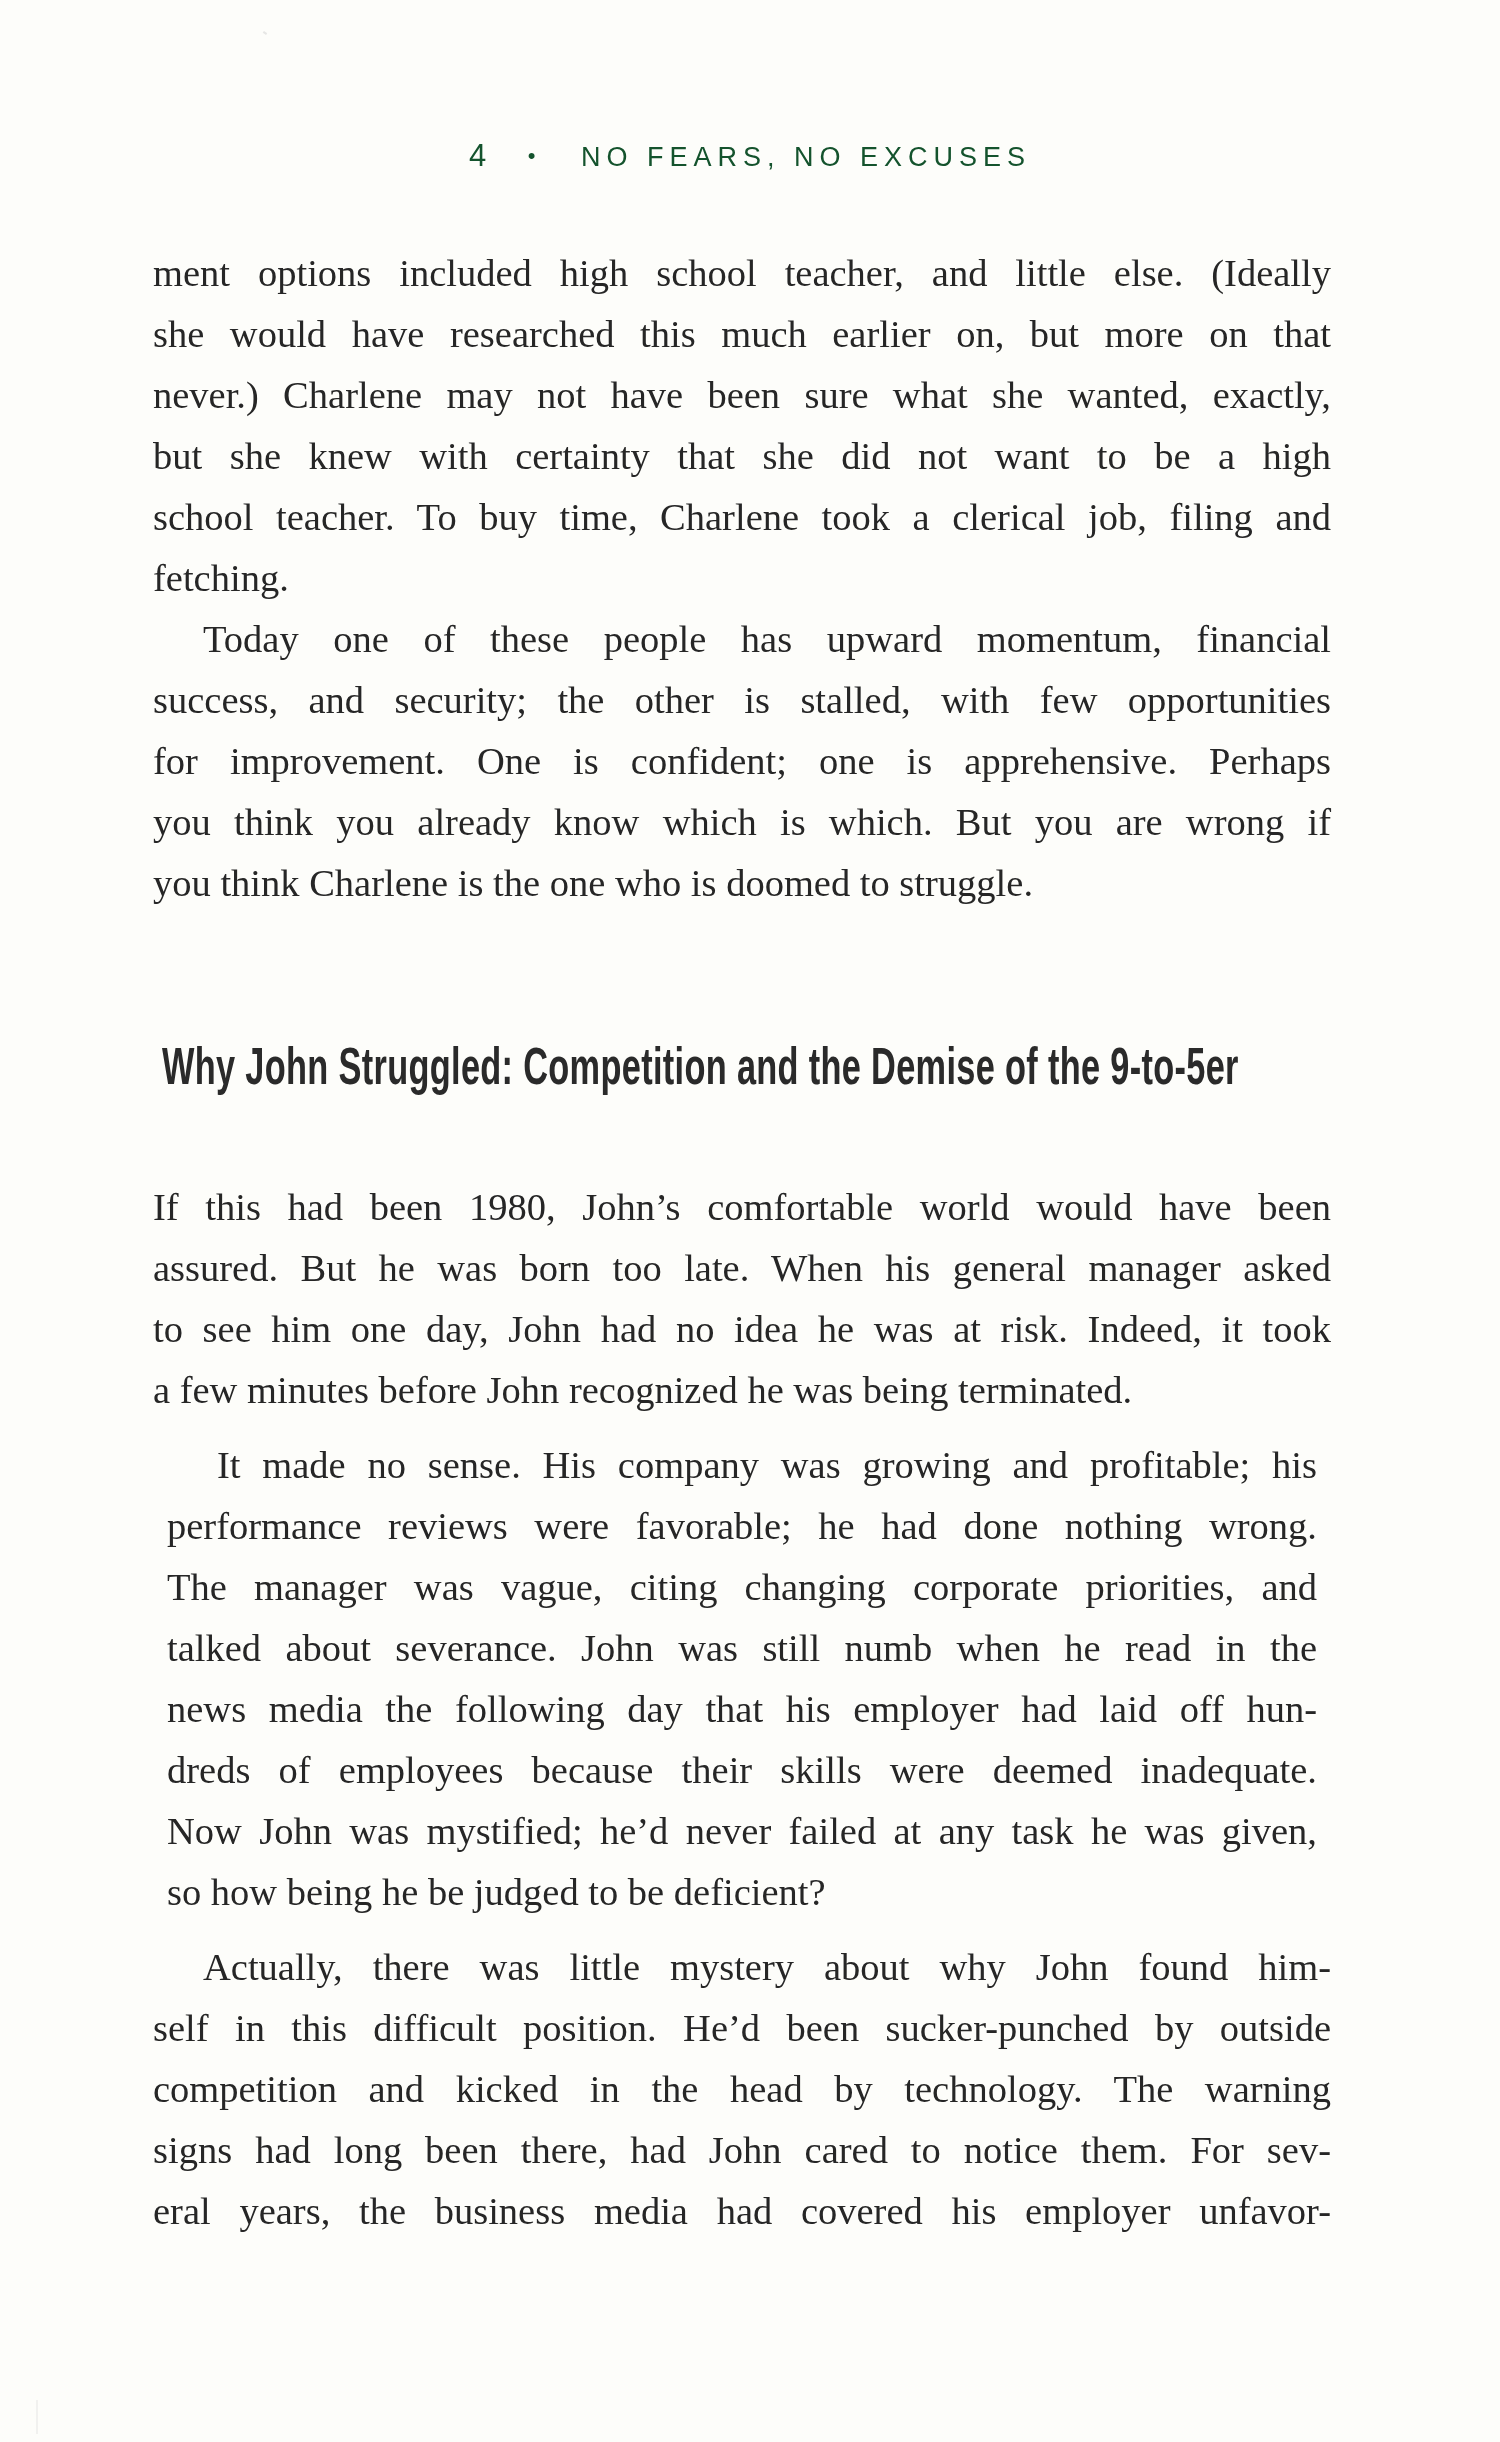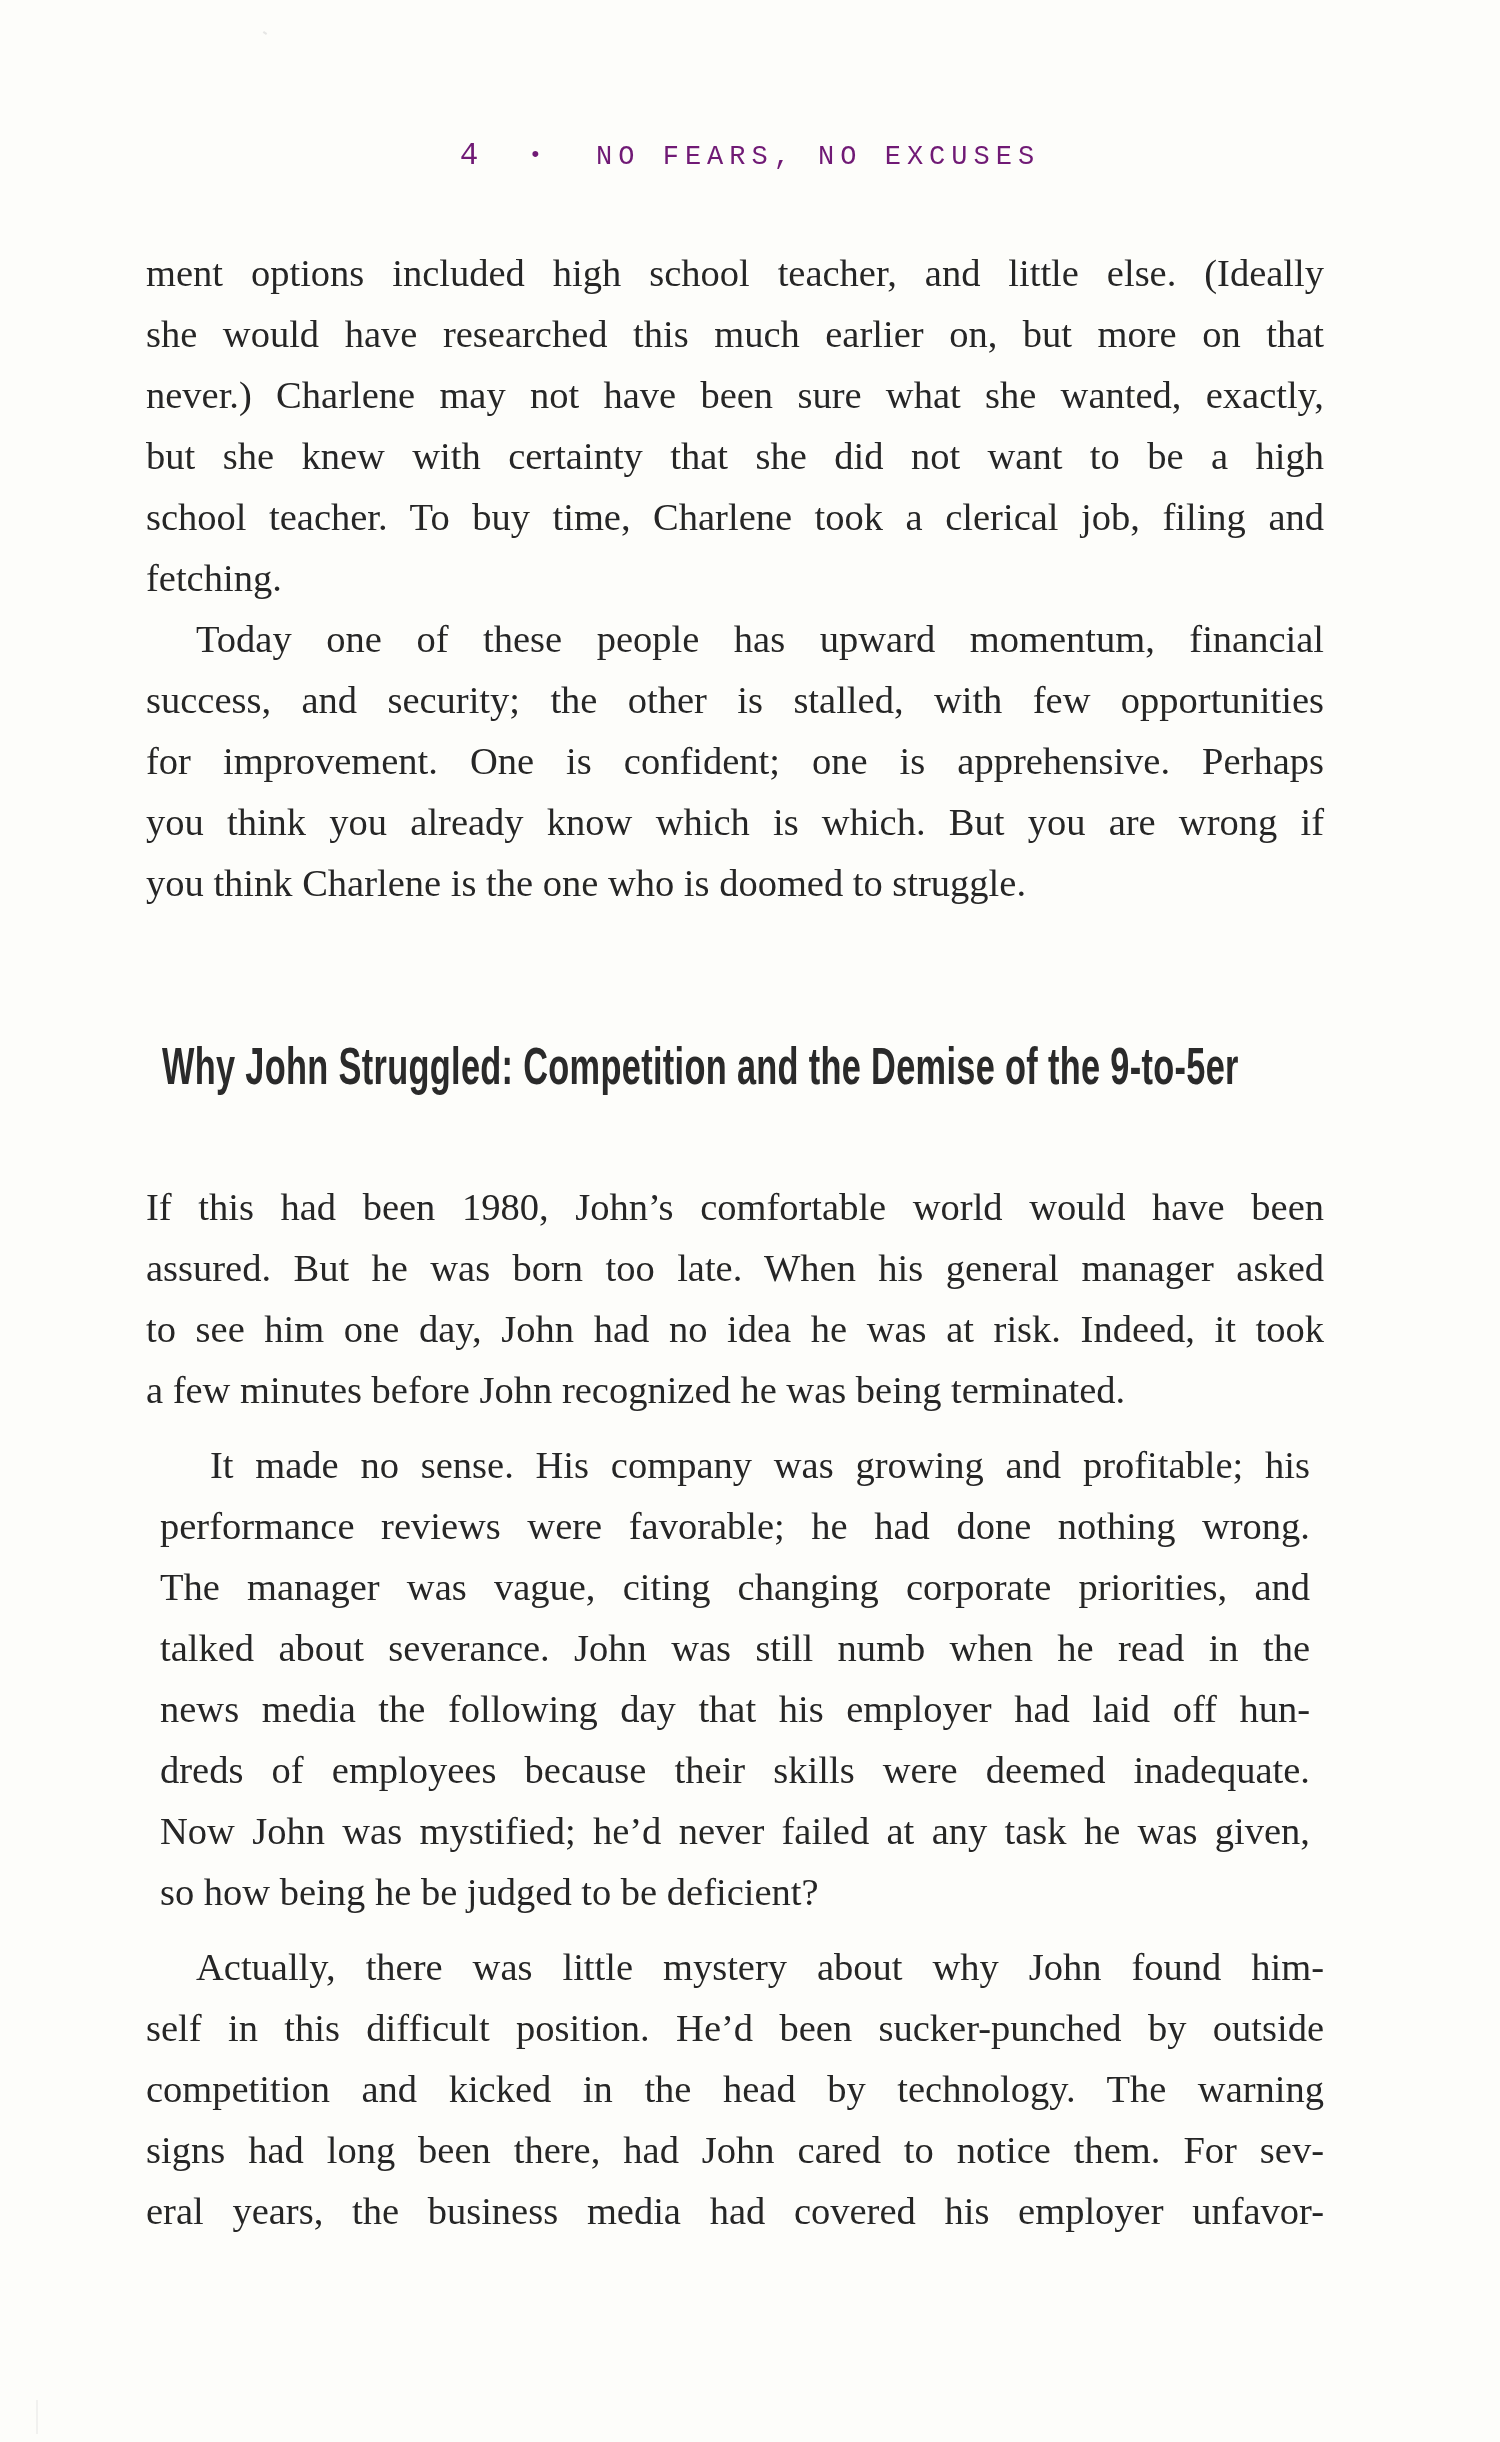--- a/index.html
+++ b/index.html
@@ -7,28 +7,28 @@
     width: 1500px; height: 2442px;
     background: #fdfdfa;
     position: relative;
     overflow: hidden;
     color: #262626;
   }
   .page { position: absolute; left: 0; top: 0; width: 1500px; height: 2442px; }
   .running-head {
     position: absolute; left: 0; width: 1500px; top: 138px;
     text-align: center;
-    font-family: Liberation Mono, monospace;
+    font-family: Liberation Sans, sans-serif;
     font-size: 27px; letter-spacing: 6px;
-    color: #701a75;
+    color: #14532d;
   }
   .running-head .num { font-size: 31px; letter-spacing: 0; margin-right: 28px; }
   .running-head .dot { margin-right: 26px; font-size: 22px; position: relative; top: -3px; }
   .text-block {
-    position: absolute; left: 146px; width: 1178px;
+    position: absolute; left: 153px; width: 1178px;
     font-family: "Liberation Serif", "DejaVu Serif", serif;
     font-size: 38.5px; line-height: 61px;
     color: #262626;
   }
   .line {
     display: block; white-space: nowrap;
     text-align: justify; text-align-last: justify;
   }
   .line.last { text-align-last: left; }
   .line.indent { text-indent: 50px; }

